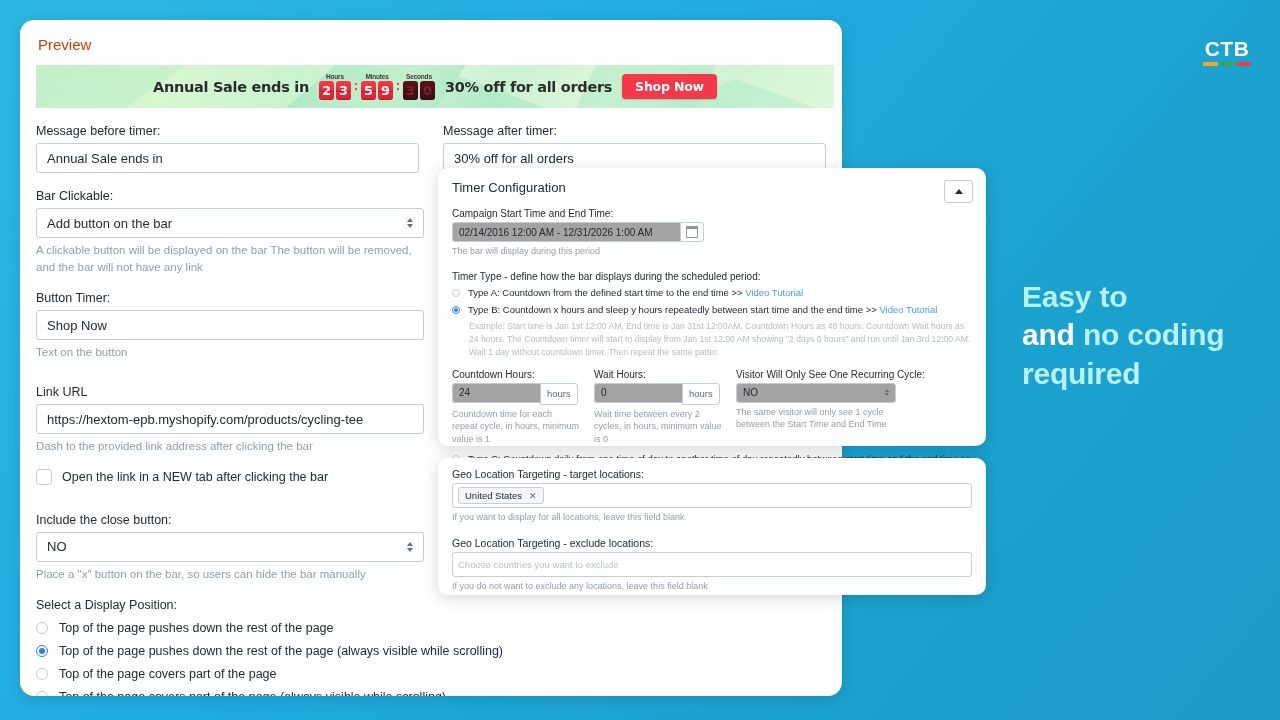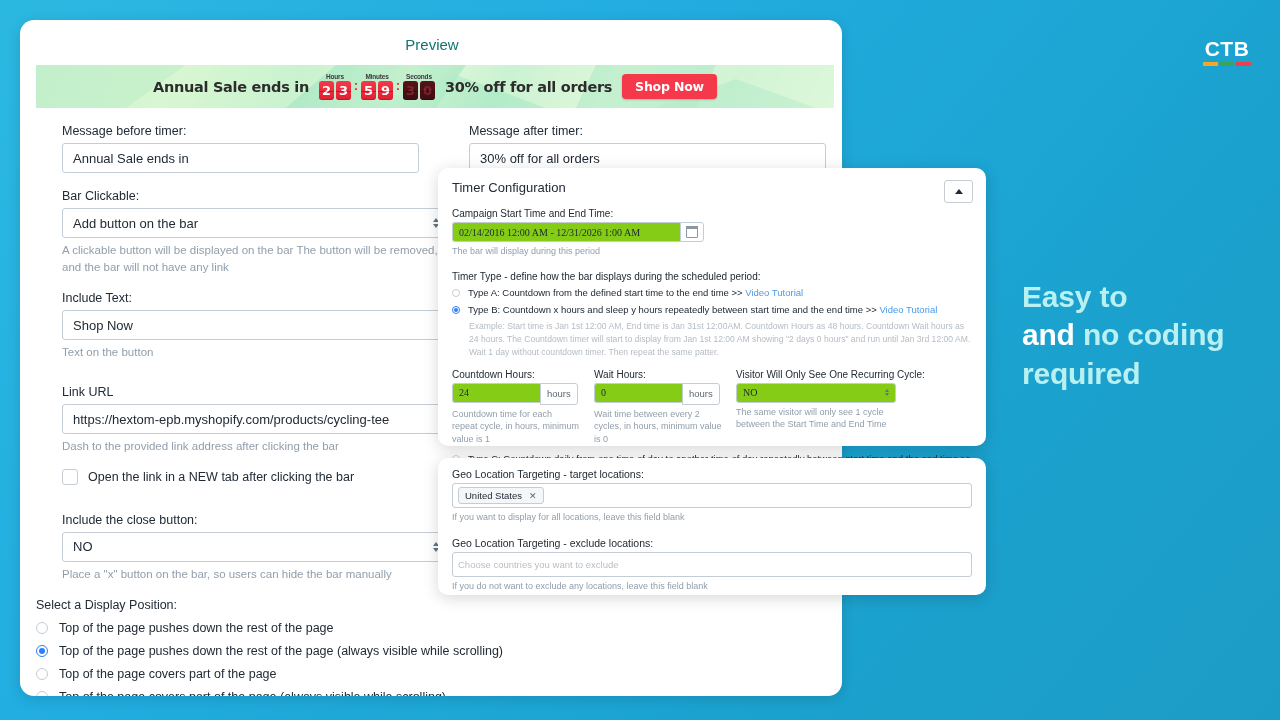--- a/index.html
+++ b/index.html
@@ -27,21 +27,21 @@
   .logo-bars i{display:block;height:4px;flex:1;}
 
   
   .card{
     position:absolute;left:20px;top:20px;width:822px;height:676px;
     background:#ffffff;border-radius:14px;
     box-shadow:0 3px 14px rgba(0,0,0,.13);
     overflow:hidden;
   }
   .card-inner{padding:16px 16px 0 16px;}
-  .preview-title{font-size:15px;color:#0f766e;margin:0 0 12px 2px;text-align:center;}
+  .preview-title{font-size:15px;color:#c2410c;margin:0 0 12px 2px;}
 
   
   .preview-bar{
     position:relative;height:43px;width:798px;margin:0 0 0 0;
     background:
       linear-gradient(118deg,#c8f0cf 0%,#d5f5cf 18%,#b7eccb 33%,#e4fada 46%,#a9e9c6 58%,#d6f6d6 72%,#c4f0d2 86%,#ddf8dd 100%);
     overflow:hidden;
   }
   .poly{position:absolute;opacity:.55;}
   .pv-content{
@@ -84,21 +84,21 @@
     font-size:13px;color:#212b36;padding:0 10px;
     display:flex;align-items:center;
   }
   .sel{justify-content:space-between;}
   .stepper{display:flex;flex-direction:column;gap:2px;color:#637381;}
   .stepper i{display:block;width:0;height:0;border-left:3.5px solid transparent;border-right:3.5px solid transparent;}
   .stepper i.up{border-bottom:4px solid #637381;}
   .stepper i.dn{border-top:4px solid #637381;}
 
   .row2{display:flex;gap:24px;}
-  .col{width:388px;margin-left:26px;}
+  .col{width:388px;}
 
   .chkrow{display:flex;align-items:center;gap:10px;margin-top:14px;}
   .chkbox{width:14px;height:14px;border:1px solid #c4cdd5;border-radius:3px;background:#fff;flex:none;}
   .chklabel{font-size:12.5px;color:#212b36;}
 
   .radrow{display:flex;align-items:center;gap:11px;margin-top:9px;}
   .radio{width:12px;height:12px;border-radius:50%;border:1px solid #c4cdd5;background:#fff;flex:none;box-sizing:border-box;}
   .radio.on{border:1px solid #2d7ff9;background:#fff;position:relative;}
   .radio.on:after{content:"";position:absolute;left:2px;top:2px;width:6px;height:6px;border-radius:50%;background:#2d7ff9;}
   .radlabel{font-size:12.5px;color:#212b36;white-space:nowrap;text-align:center;}
@@ -116,22 +116,22 @@
     position:absolute;right:13px;top:12px;width:27px;height:21px;
     border:1px solid #c4cdd5;border-radius:3px;background:#fff;
     display:flex;align-items:center;justify-content:center;
   }
   .chev{width:0;height:0;border-left:4px solid transparent;border-right:4px solid transparent;border-bottom:5px solid #212b36;}
 
   .slbl{font-size:10px;color:#212b36;margin:13px 0 3px 0;}
   .shint{font-size:9px;color:#919eab;margin:3px 0 0 0;line-height:1.4;}
   .sinp{
     box-sizing:border-box;height:20px;border:1px solid #c4cdd5;border-radius:3px;
-    background:#84cc16;font-size:10px;color:#212b36;padding:0 6px;
-    display:flex;align-items:center;font-family:Liberation Serif, serif;
+    background:#a3a3a3;font-size:10px;color:#212b36;padding:0 6px;
+    display:flex;align-items:center;
   }
   .datewrap{display:flex;width:252px;}
   .datewrap .sinp{flex:1;border-radius:3px 0 0 3px;border-right:none;}
   .calbtn{width:22px;border:1px solid #c4cdd5;border-radius:0 3px 3px 0;background:#fff;display:flex;align-items:center;justify-content:center;}
   .calico{width:10px;height:10px;border:1px solid #8a98a6;border-radius:1px;position:relative;}
   .calico:before{content:"";position:absolute;left:-1px;right:-1px;top:-1px;height:3px;background:#8a98a6;}
 
   .sradrow{display:flex;align-items:flex-start;gap:8px;margin-top:5px;}
   .sradio{width:8px;height:8px;border-radius:50%;border:1px solid #c4cdd5;background:#fff;flex:none;box-sizing:border-box;margin-top:2px;}
   .sradio.on{border:1px solid #2d7ff9;position:relative;}
@@ -232,21 +232,21 @@
       <div class="lbl">Bar Clickable:</div>
       <div class="inp sel">
         <span>Add button on the bar</span>
         <span class="stepper">
             <i class="up"></i>
             <i class="dn"></i>
           </span>
       </div>
       <div class="hint">A clickable button will be displayed on the bar The button will be removed, and the bar will not have any link</div>
 
-      <div class="lbl">Include Text:</div>
+      <div class="lbl">Button Timer:</div>
       <div class="inp">Shop Now</div>
       <div class="hint">Text on the button</div>
 
       <div class="lbl" style="margin-top:24px">Link URL</div>
       <div class="inp">https://hextom-epb.myshopify.com/products/cycling-tee</div>
       <div class="hint">Dash to the provided link address after clicking the bar</div>
 
       <div class="chkrow">
         <span class="chkbox"></span>
         <span class="chklabel">Open the link in a NEW tab after clicking the bar</span>

